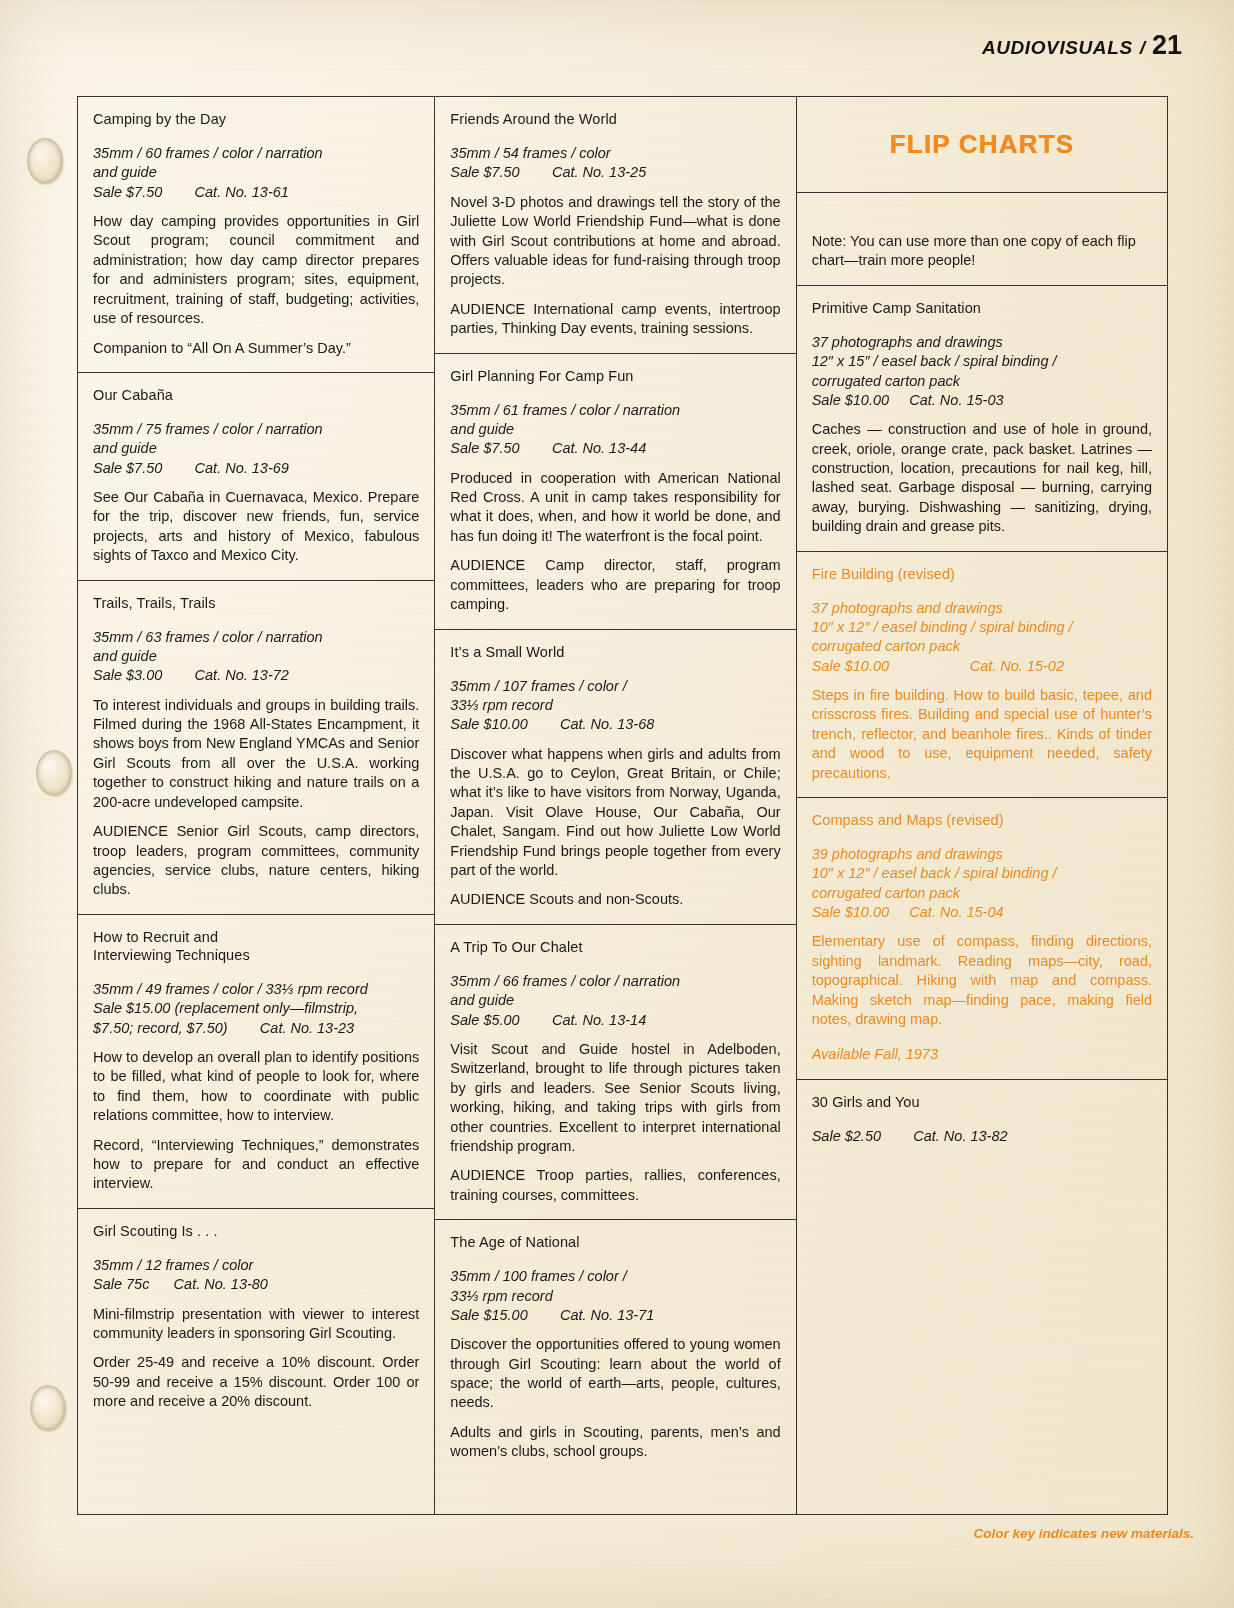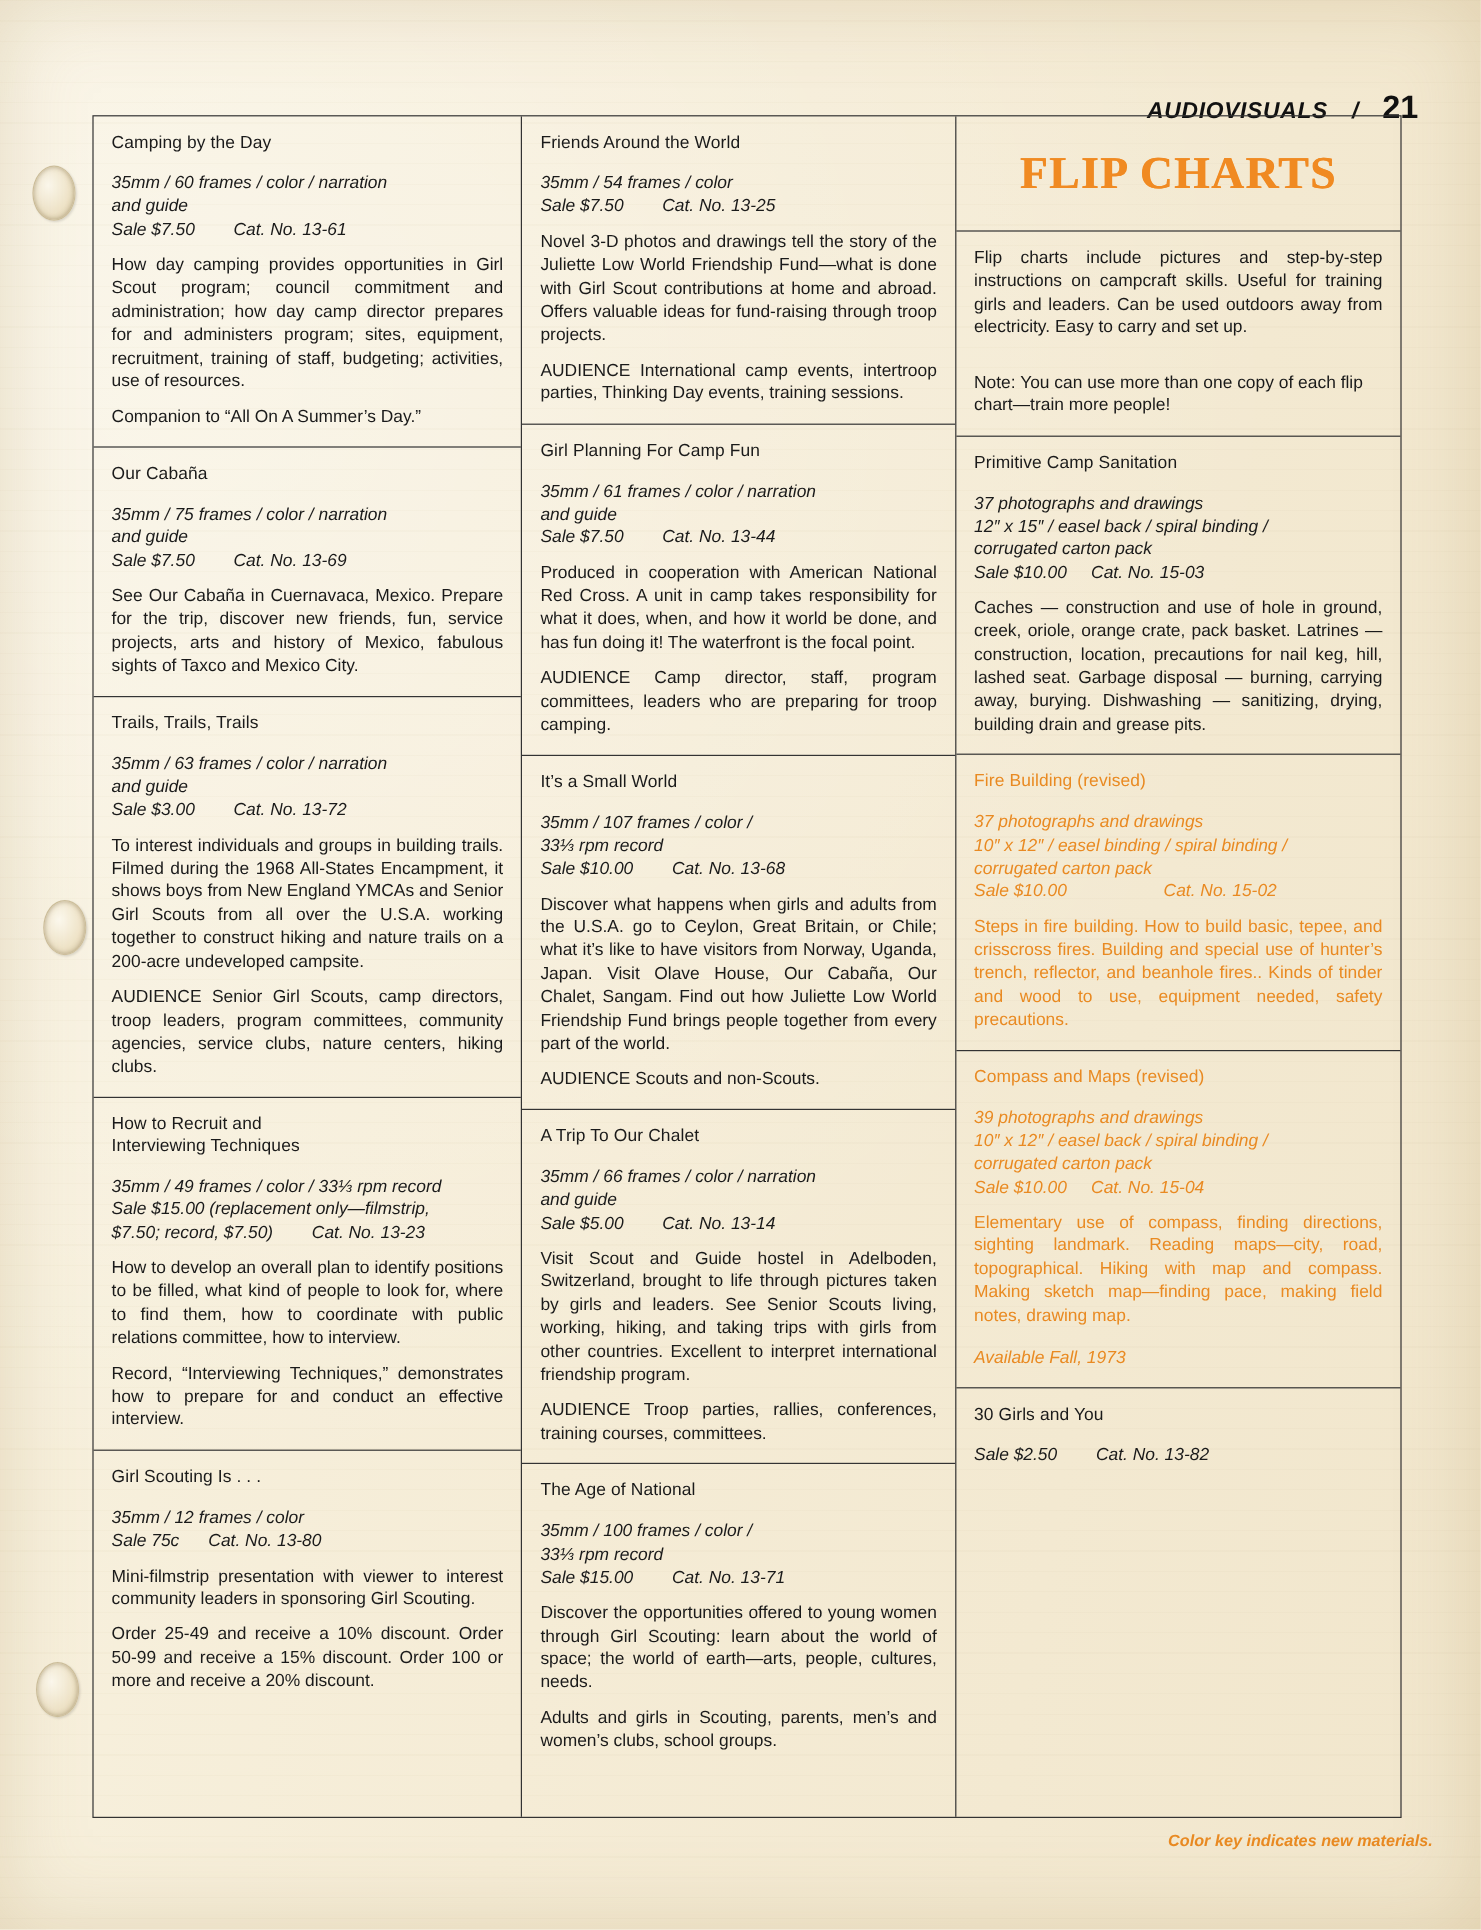--- a/index.html
+++ b/index.html
@@ -22,22 +22,21 @@
       radial-gradient(circle at 12% 20%, rgba(255,255,255,0.35), rgba(255,255,255,0) 55%),
       linear-gradient(100deg, #f8f2e0 0%, #f5ecd6 45%, #f1e6cc 100%);
   }
   
   .page-header {
     position: absolute;
     top: 30px;
     right: 52px;
     display: flex;
     align-items: baseline;
-    gap: 20px;
-    margin-top: 44px;
+    gap: 7px;
   }
   .page-header .sect {
     font-style: italic;
     font-weight: bold;
     font-size: 19px;
     letter-spacing: 0.6px;
     color: #111;
   }
   .page-header .slash {
     font-style: italic;
@@ -120,24 +119,23 @@
     box-sizing: border-box;
     border-bottom: 1px solid #333;
     height: 96px;
     display: flex;
     align-items: center;
     justify-content: center;
   }
   .flip-head .fc {
     color: #f08a22;
     font-weight: bold;
-    font-size: 38px;
+    font-size: 26px;
     letter-spacing: 1.2px;
     text-shadow: 0.5px 0 0 #f08a22;
-    font-family: Liberation Serif, serif;
   }
   .orange h3.title { color: #e98a22; }
   .orange .specs { color: #e98a22; }
   .orange p.body { color: #e98a22; }
   .note { font-size: 14.5px; line-height: 1.34; margin: 0; }
 
   .footer-note {
     position: absolute;
     right: 40px;
     top: 1526px;
@@ -293,21 +291,20 @@
         <p class="body">Adults and girls in Scouting, parents, men’s and women’s clubs, school groups.</p>
       </div>
     </div>
 
     <div class="col col-3">
       <div class="flip-head">
         <span class="fc">FLIP CHARTS</span>
       </div>
 
       <div class="cell">
-        <p class="body">Flip charts include pictures and step-by-step instructions on campcraft skills. Useful for training girls and leaders. Can be used outdoors away from electricity. Easy to carry and set up.</p>
         <p class="note" style="margin-top:26px;">Note: You can use more than one copy of each flip chart—train more people!</p>
       </div>
 
       <div class="cell">
         <h3 class="title">Primitive Camp Sanitation</h3>
         <div class="specs">
           <span class="row">37 photographs and drawings</span>
           <span class="row">12″ x 15″ / easel back / spiral binding /</span>
           <span class="row">corrugated carton pack</span>
           <span class="row">Sale $10.00     Cat. No. 15-03</span>

